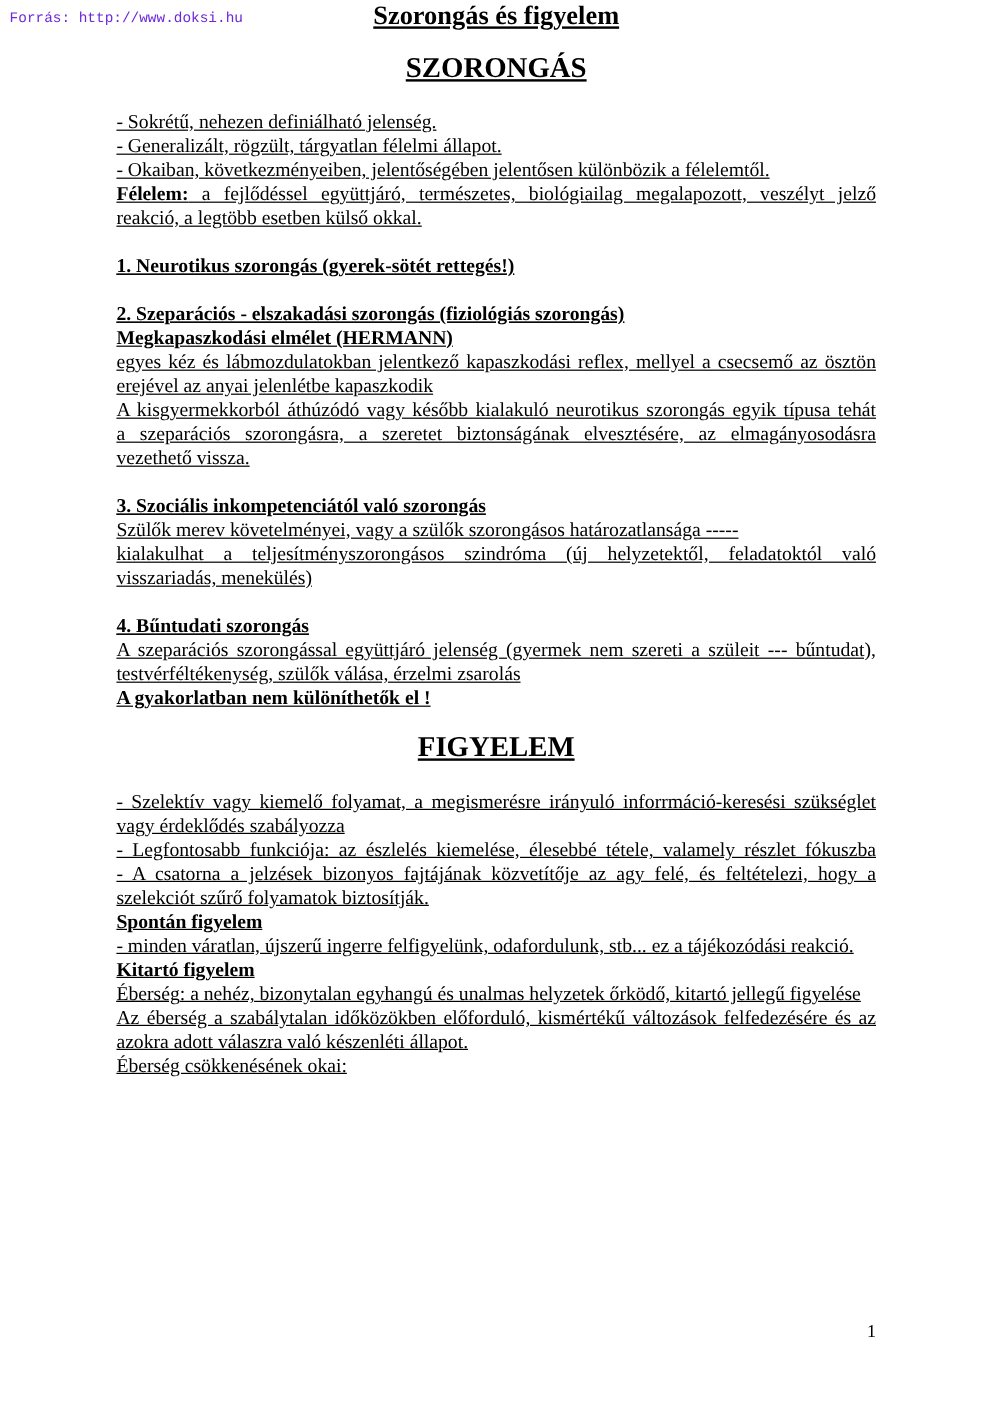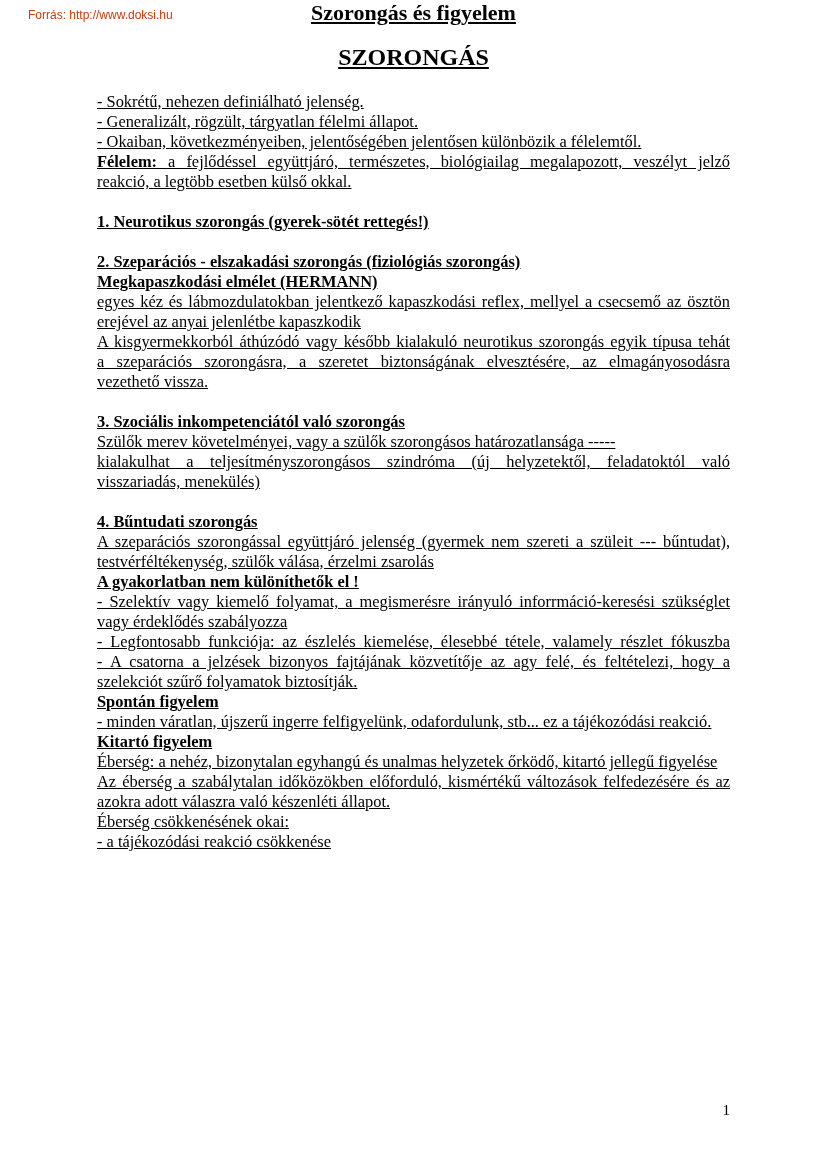--- a/index.html
+++ b/index.html
@@ -13,24 +13,23 @@
     height: 1170px;
     background: #ffffff;
     color: #000000;
     font-family: "Liberation Serif", serif;
     overflow: hidden;
   }
   .source-note {
     position: absolute;
     top: 8px;
     left: 8px;
-    font-family: Liberation Sans, sans-serif;
+    font-family: Liberation Mono, monospace;
     font-size: 12px;
-    color: #c2410c;
-    margin-left: 20px;
+    color: #6d28d9;
   }
   .content {
     position: absolute;
     top: 0;
     left: 97px;
     width: 633px;
   }
   .doc-title {
     text-align: center;
     font-size: 22px;
@@ -98,29 +97,29 @@
         <div class="jl"><span class="">a szeparációs szorongásra, a szeretet biztonságának elvesztésére, az elmagányosodásra</span></div>
         <div class="ln"><span class="">vezethető vissza.</span></div>
         <div class="h"><span class="">3. Szociális inkompetenciától való szorongás</span></div>
         <div class="ln"><span class="">Szülők merev követelményei, vagy a szülők szorongásos határozatlansága -----</span></div>
         <div class="jl"><span class="">kialakulhat a teljesítményszorongásos szindróma (új helyzetektől, feladatoktól való</span></div>
         <div class="ln"><span class="">visszariadás, menekülés)</span></div>
         <div class="h"><span class="">4. Bűntudati szorongás</span></div>
         <div class="jl"><span class="">A szeparációs szorongással együttjáró jelenség (gyermek nem szereti a szüleit --- bűntudat),</span></div>
         <div class="ln"><span class="">testvérféltékenység, szülők válása, érzelmi zsarolás</span></div>
         <div class="bl"><span class="">A gyakorlatban nem különíthetők el !</span></div>
+        <div class="hc"><span class="">FIGYELEM</span></div>
         <div class="jl"><span class="">- Szelektív vagy kiemelő folyamat, a megismerésre irányuló inforrmáció-keresési szükséglet</span></div>
         <div class="ln"><span class="">vagy érdeklődés szabályozza</span></div>
         <div class="jl"><span class="">- Legfontosabb funkciója: az észlelés kiemelése, élesebbé tétele, valamely részlet fókuszba</span></div>
         <div class="jl"><span class="">- A csatorna a jelzések bizonyos fajtájának közvetítője az agy felé, és feltételezi, hogy a</span></div>
         <div class="ln"><span class="">szelekciót szűrő folyamatok biztosítják.</span></div>
         <div class="bl"><span class="">Spontán figyelem</span></div>
         <div class="ln"><span class="">- minden váratlan, újszerű ingerre felfigyelünk, odafordulunk, stb... ez a tájékozódási reakció.</span></div>
         <div class="bl"><span class="">Kitartó figyelem</span></div>
         <div class="ln"><span class="seg-u">Éberség</span><span class="">: a nehéz, bizonytalan egyhangú és unalmas helyzetek őrködő, kitartó jellegű figyelése</span></div>
         <div class="jl"><span class="">Az éberség a szabálytalan időközökben előforduló, kismértékű változások felfedezésére és az</span></div>
         <div class="ln"><span class="">azokra adott válaszra való készenléti állapot.</span></div>
         <div class="ln"><span class="">Éberség csökkenésének okai:</span></div>
-        <div class="ln"><span class="">- a tájékozódási reakció csökkenése</span></div>
       </div>
   </div>
   <div class="page-number">1</div>
 </div>
 
 </body></html>

